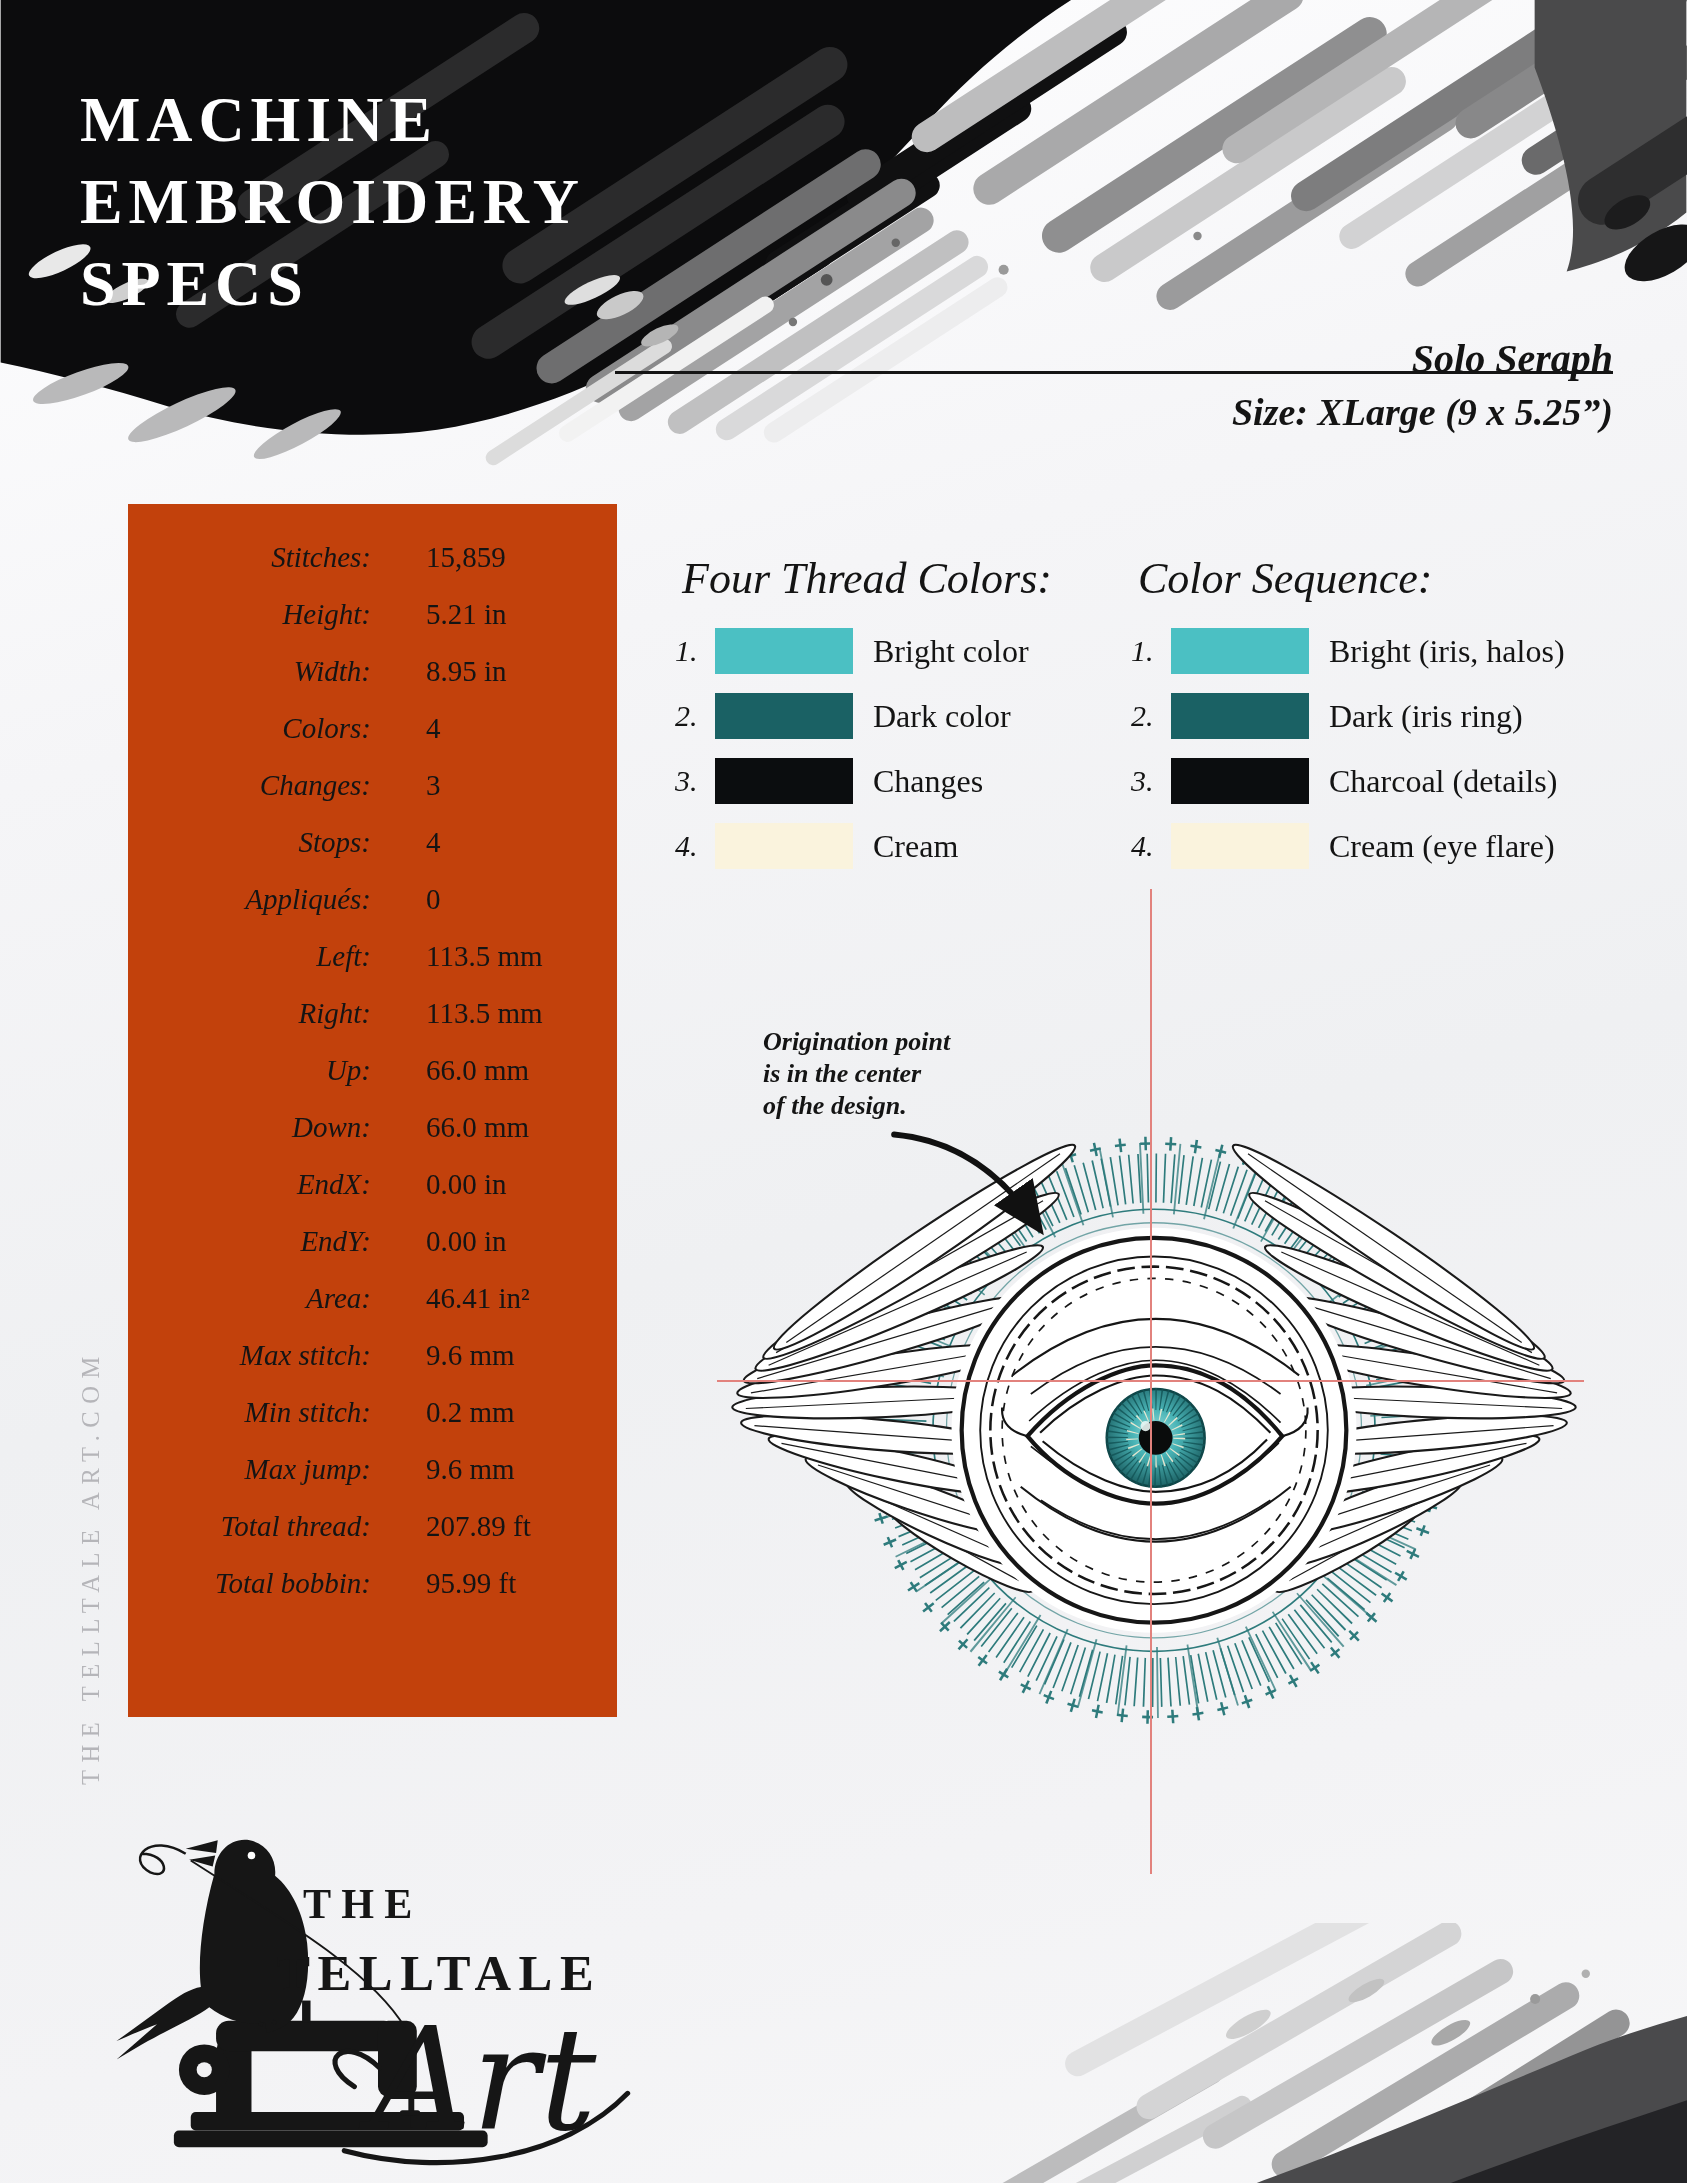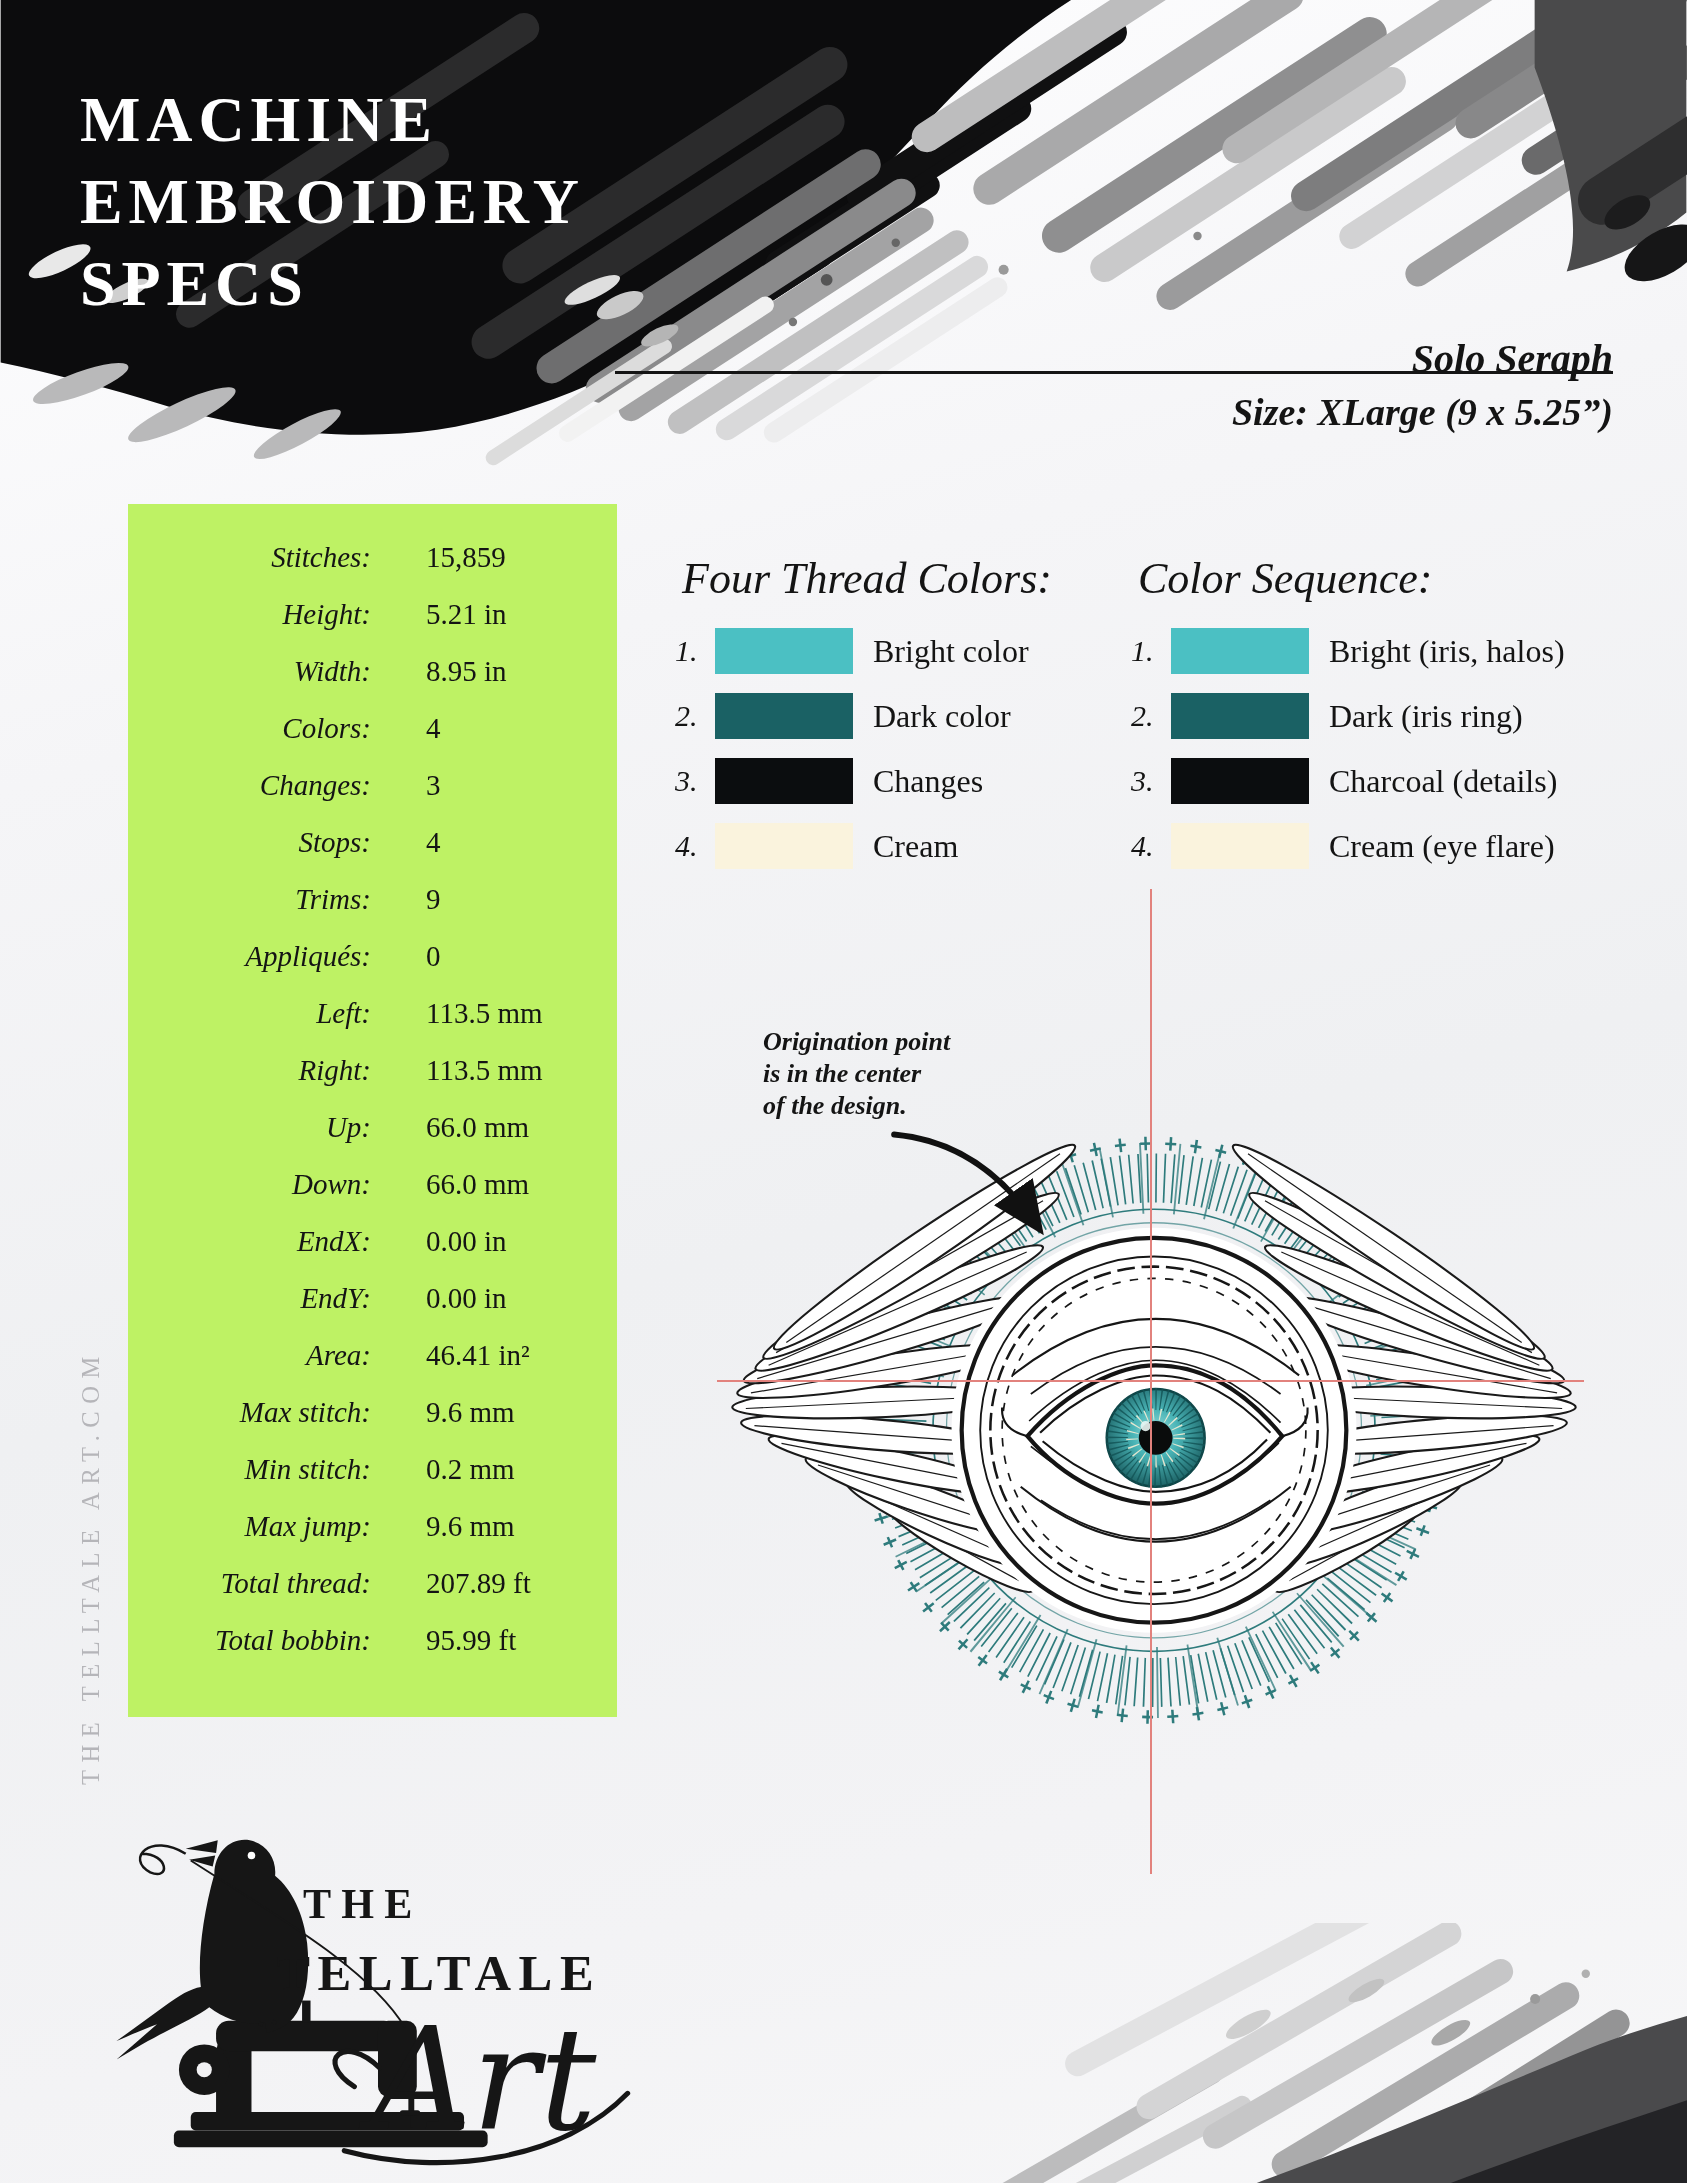--- a/index.html
+++ b/index.html
@@ -9,21 +9,21 @@
     font-family:"Liberation Serif", serif;color:#141414;
   }
   .abs{position:absolute;}
   
   .page-title{left:80px;top:42px;color:#ffffff;font-weight:bold;font-size:64px;
     letter-spacing:5.9px;line-height:82px;z-index:6;margin-top:37px;}
   .design-name{right:74px;top:294px;font-size:40px;font-style:italic;font-weight:bold;z-index:6;margin-top:41px;}
   .rule{left:615px;top:371px;width:998px;height:3.4px;background:#151515;z-index:6;}
   .size-label{right:74px;top:390px;font-size:38px;font-style:italic;font-weight:bold;z-index:6;}
   
-  .stats-panel{left:128px;top:504px;width:489px;height:1213px;background:#bef264;
+  .stats-panel{left:128px;top:504px;width:489px;height:1213px;background:#c2410c;
     padding:25px 0 0 0;box-sizing:border-box;z-index:3;}
   .stat-row{display:grid;grid-template-columns:243px 1fr;column-gap:55px;height:57px;
     align-items:center;font-size:29px;}
   .stat-label{text-align:right;font-style:italic;}
   .stat-value{text-align:left;}
   
   .list-heading{font-size:44px;font-style:italic;z-index:3;}
   .color-item{display:flex;align-items:center;height:46px;z-index:3;}
   .color-num{font-style:italic;font-size:30px;width:40px;}
   .swatch{width:138px;height:46px;margin-right:20px;}
@@ -134,24 +134,20 @@
       <div class="stat-label">Colors:</div>
       <div class="stat-value">4</div>
     </div>
   <div class="stat-row">
       <div class="stat-label">Changes:</div>
       <div class="stat-value">3</div>
     </div>
   <div class="stat-row">
       <div class="stat-label">Stops:</div>
       <div class="stat-value">4</div>
-    </div>
-  <div class="stat-row">
-      <div class="stat-label">Trims:</div>
-      <div class="stat-value">9</div>
     </div>
   <div class="stat-row">
       <div class="stat-label">Appliqués:</div>
       <div class="stat-value">0</div>
     </div>
   <div class="stat-row">
       <div class="stat-label">Left:</div>
       <div class="stat-value">113.5 mm</div>
     </div>
   <div class="stat-row">

